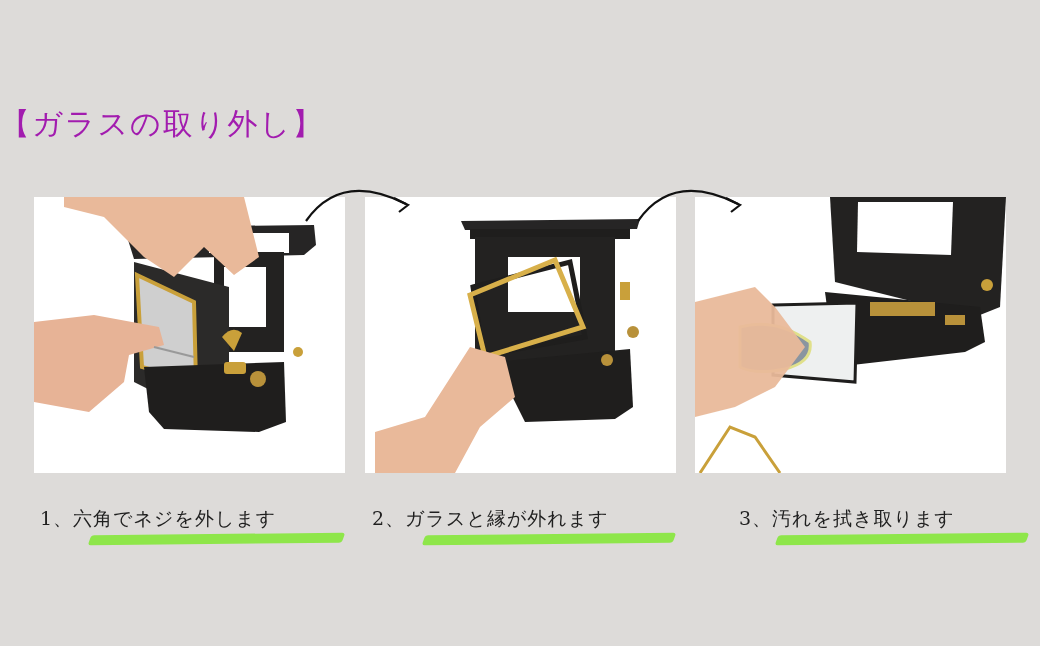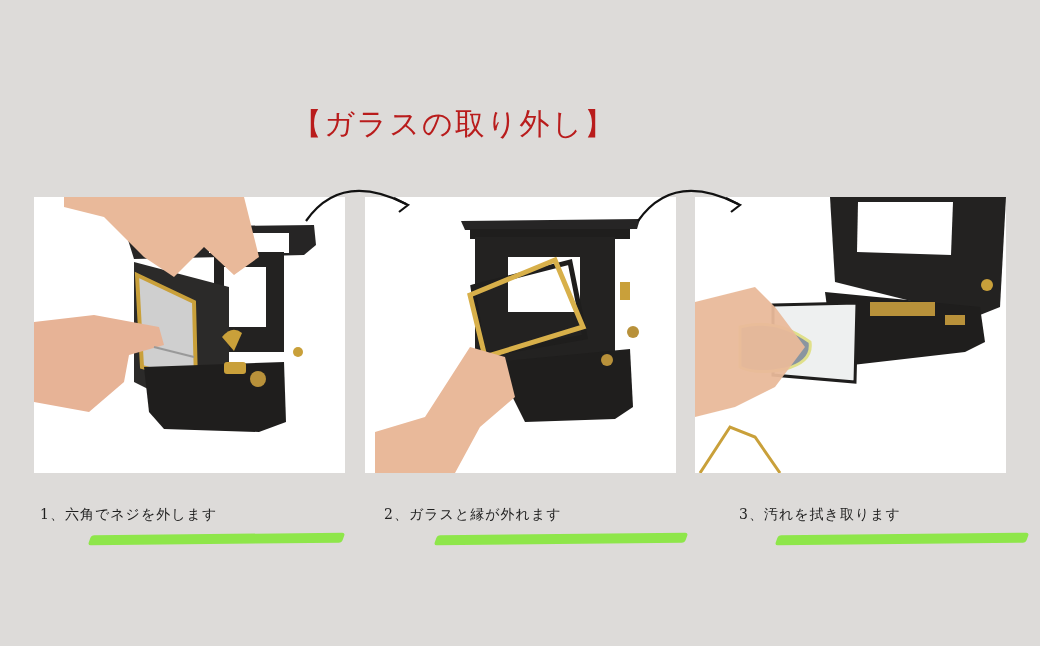--- a/index.html
+++ b/index.html
@@ -4,41 +4,41 @@
 <style>
   html, body { margin: 0; padding: 0; }
   body {
     width: 1040px; height: 646px; overflow: hidden;
     background: #dddbd9;
     font-family: "DejaVu Serif", "Liberation Serif", serif;
     position: relative;
   }
   .title {
     position: absolute; left: 0; top: 104px; width: 908px;
-    text-align: center; font-size: 30px; color: #b91c1c; letter-spacing: 2px;
+    text-align: left; font-size: 30px; color: #a21caf; letter-spacing: 2px;
   }
   .panel {
     position: absolute; top: 197px; width: 311px; height: 276px;
     background: #ffffff; overflow: hidden;
   }
   .panel svg { position: absolute; left: 0; top: 0; width: 311px; height: 276px; }
   .p1 { left: 34px; } .p2 { left: 365px; } .p3 { left: 695px; }
   .arrow { position: absolute; top: 176px; width: 120px; height: 50px; overflow: visible; }
   .a1 { left: 296px; } .a2 { left: 628px; }
   .caption {
     position: absolute; top: 506px; height: 40px;
-    font-size: 14px; color: #1f1f1f; letter-spacing: 1px; white-space: nowrap;
+    font-size: 19px; color: #1f1f1f; letter-spacing: 1px; white-space: nowrap;
   }
   .caption .hl {
     position: absolute; height: 10px; top: 28px;
     background: #8ee64a; border-radius: 3px; transform: skew(-20deg) rotate(-0.6deg);
     z-index: 0;
   }
   .caption .txt { position: relative; z-index: 1; }
-  .c1 { left: 40px; } .c2 { left: 384px; } .c3 { left: 739px; }
+  .c1 { left: 40px; } .c2 { left: 372px; } .c3 { left: 739px; }
 </style>
 </head>
 <body>
 
 <div class="title">【ガラスの取り外し】</div>
 
 <div class="panel p1">
   <svg viewBox="0 0 311 276">
 
     <path d="M90 30 L280 28 L282 48 L270 58 L100 62 Z" fill="#262525"></path>

